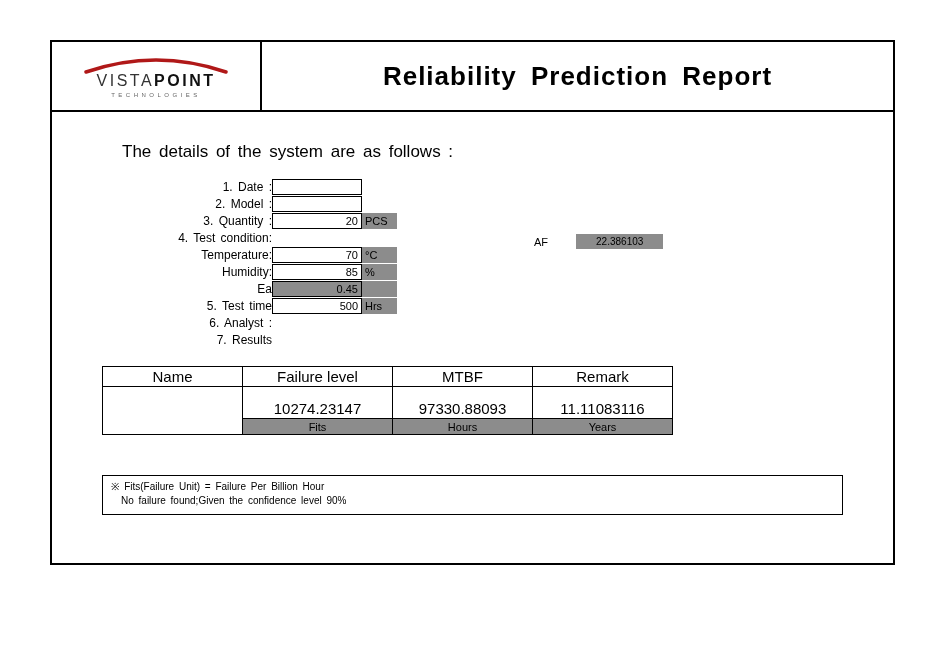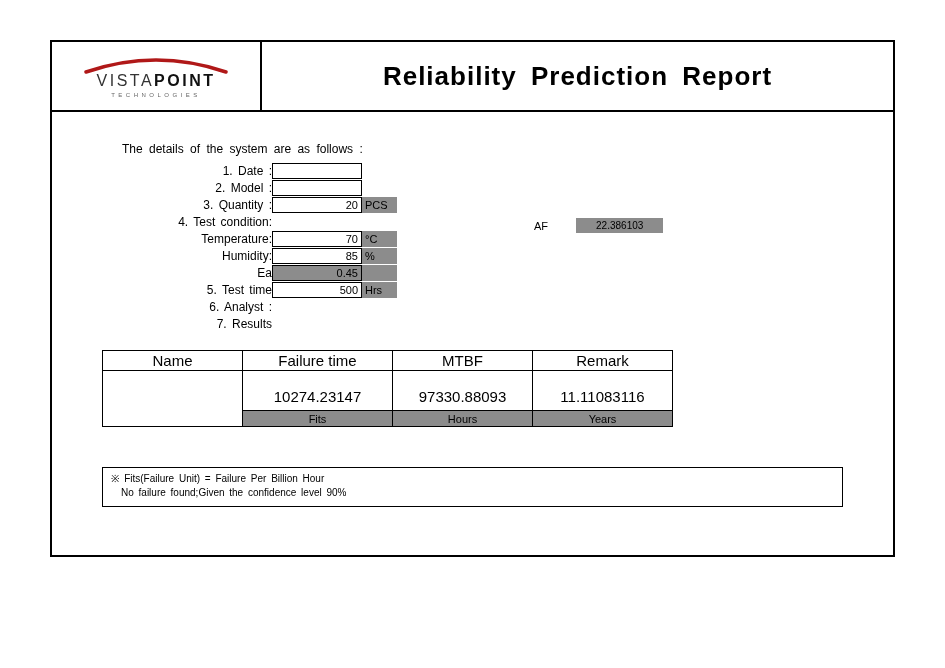--- a/index.html
+++ b/index.html
@@ -59,23 +59,23 @@
       font-weight: 700;
       letter-spacing: 1px;
       word-spacing: 6px;
     }
     .body {
       padding: 30px 30px 20px 30px;
       font-size: 12px;
     }
     .intro {
       margin-left: 40px;
-      font-size: 12px;
+      font-size: 17px;
       word-spacing: 3px;
-      margin-bottom: 6px;
+      margin-bottom: 16px;
     }
     .details {
       margin-left: 40px;
       position: relative;
     }
     .row { display: flex; align-items: center; height: 17px; }
     .label { width: 150px; text-align: right; word-spacing: 2px; }
     .label.sub { text-align: right; padding-right: 0; }
     .field {
       width: 90px;
@@ -120,21 +120,21 @@
       font-size: 15px;
       text-align: center;
       vertical-align: middle;
       font-weight: normal;
     }
     .results-table th { height: 20px; }
     .col-name   { width: 140px; }
     .col-fail   { width: 150px; }
     .col-mtbf   { width: 140px; }
     .col-remark { width: 140px; }
-    .val-row td { height: 40px; padding-top: 12px; }
+    .val-row td { height: 32px; padding-top: 12px; }
     .unit-row td { background: #8c8c8c; height: 16px; font-size: 11px; }
     .footnote {
       margin: 40px 20px 0 20px;
       border: 1px solid #000;
       padding: 4px 8px 6px;
       font-size: 10px;
       line-height: 14px;
       word-spacing: 2px;
     }
     .spacer-bottom { height: 28px; }
@@ -211,21 +211,21 @@
       <div class="af-group">
         <span>AF</span>
         <span class="af-val">22.386103</span>
       </div>
     </div>
 
     <table class="results-table">
       <tbody>
           <tr>
         <th class="col-name">Name</th>
-        <th class="col-fail">Failure time</th>
+        <th class="col-fail">Failure level</th>
         <th class="col-mtbf">MTBF</th>
         <th class="col-remark">Remark</th>
       </tr>
       <tr class="val-row">
         <td rowspan="2" class="noshade"></td>
         <td>10274.23147</td>
         <td>97330.88093</td>
         <td>11.11083116</td>
       </tr>
       <tr class="unit-row">

